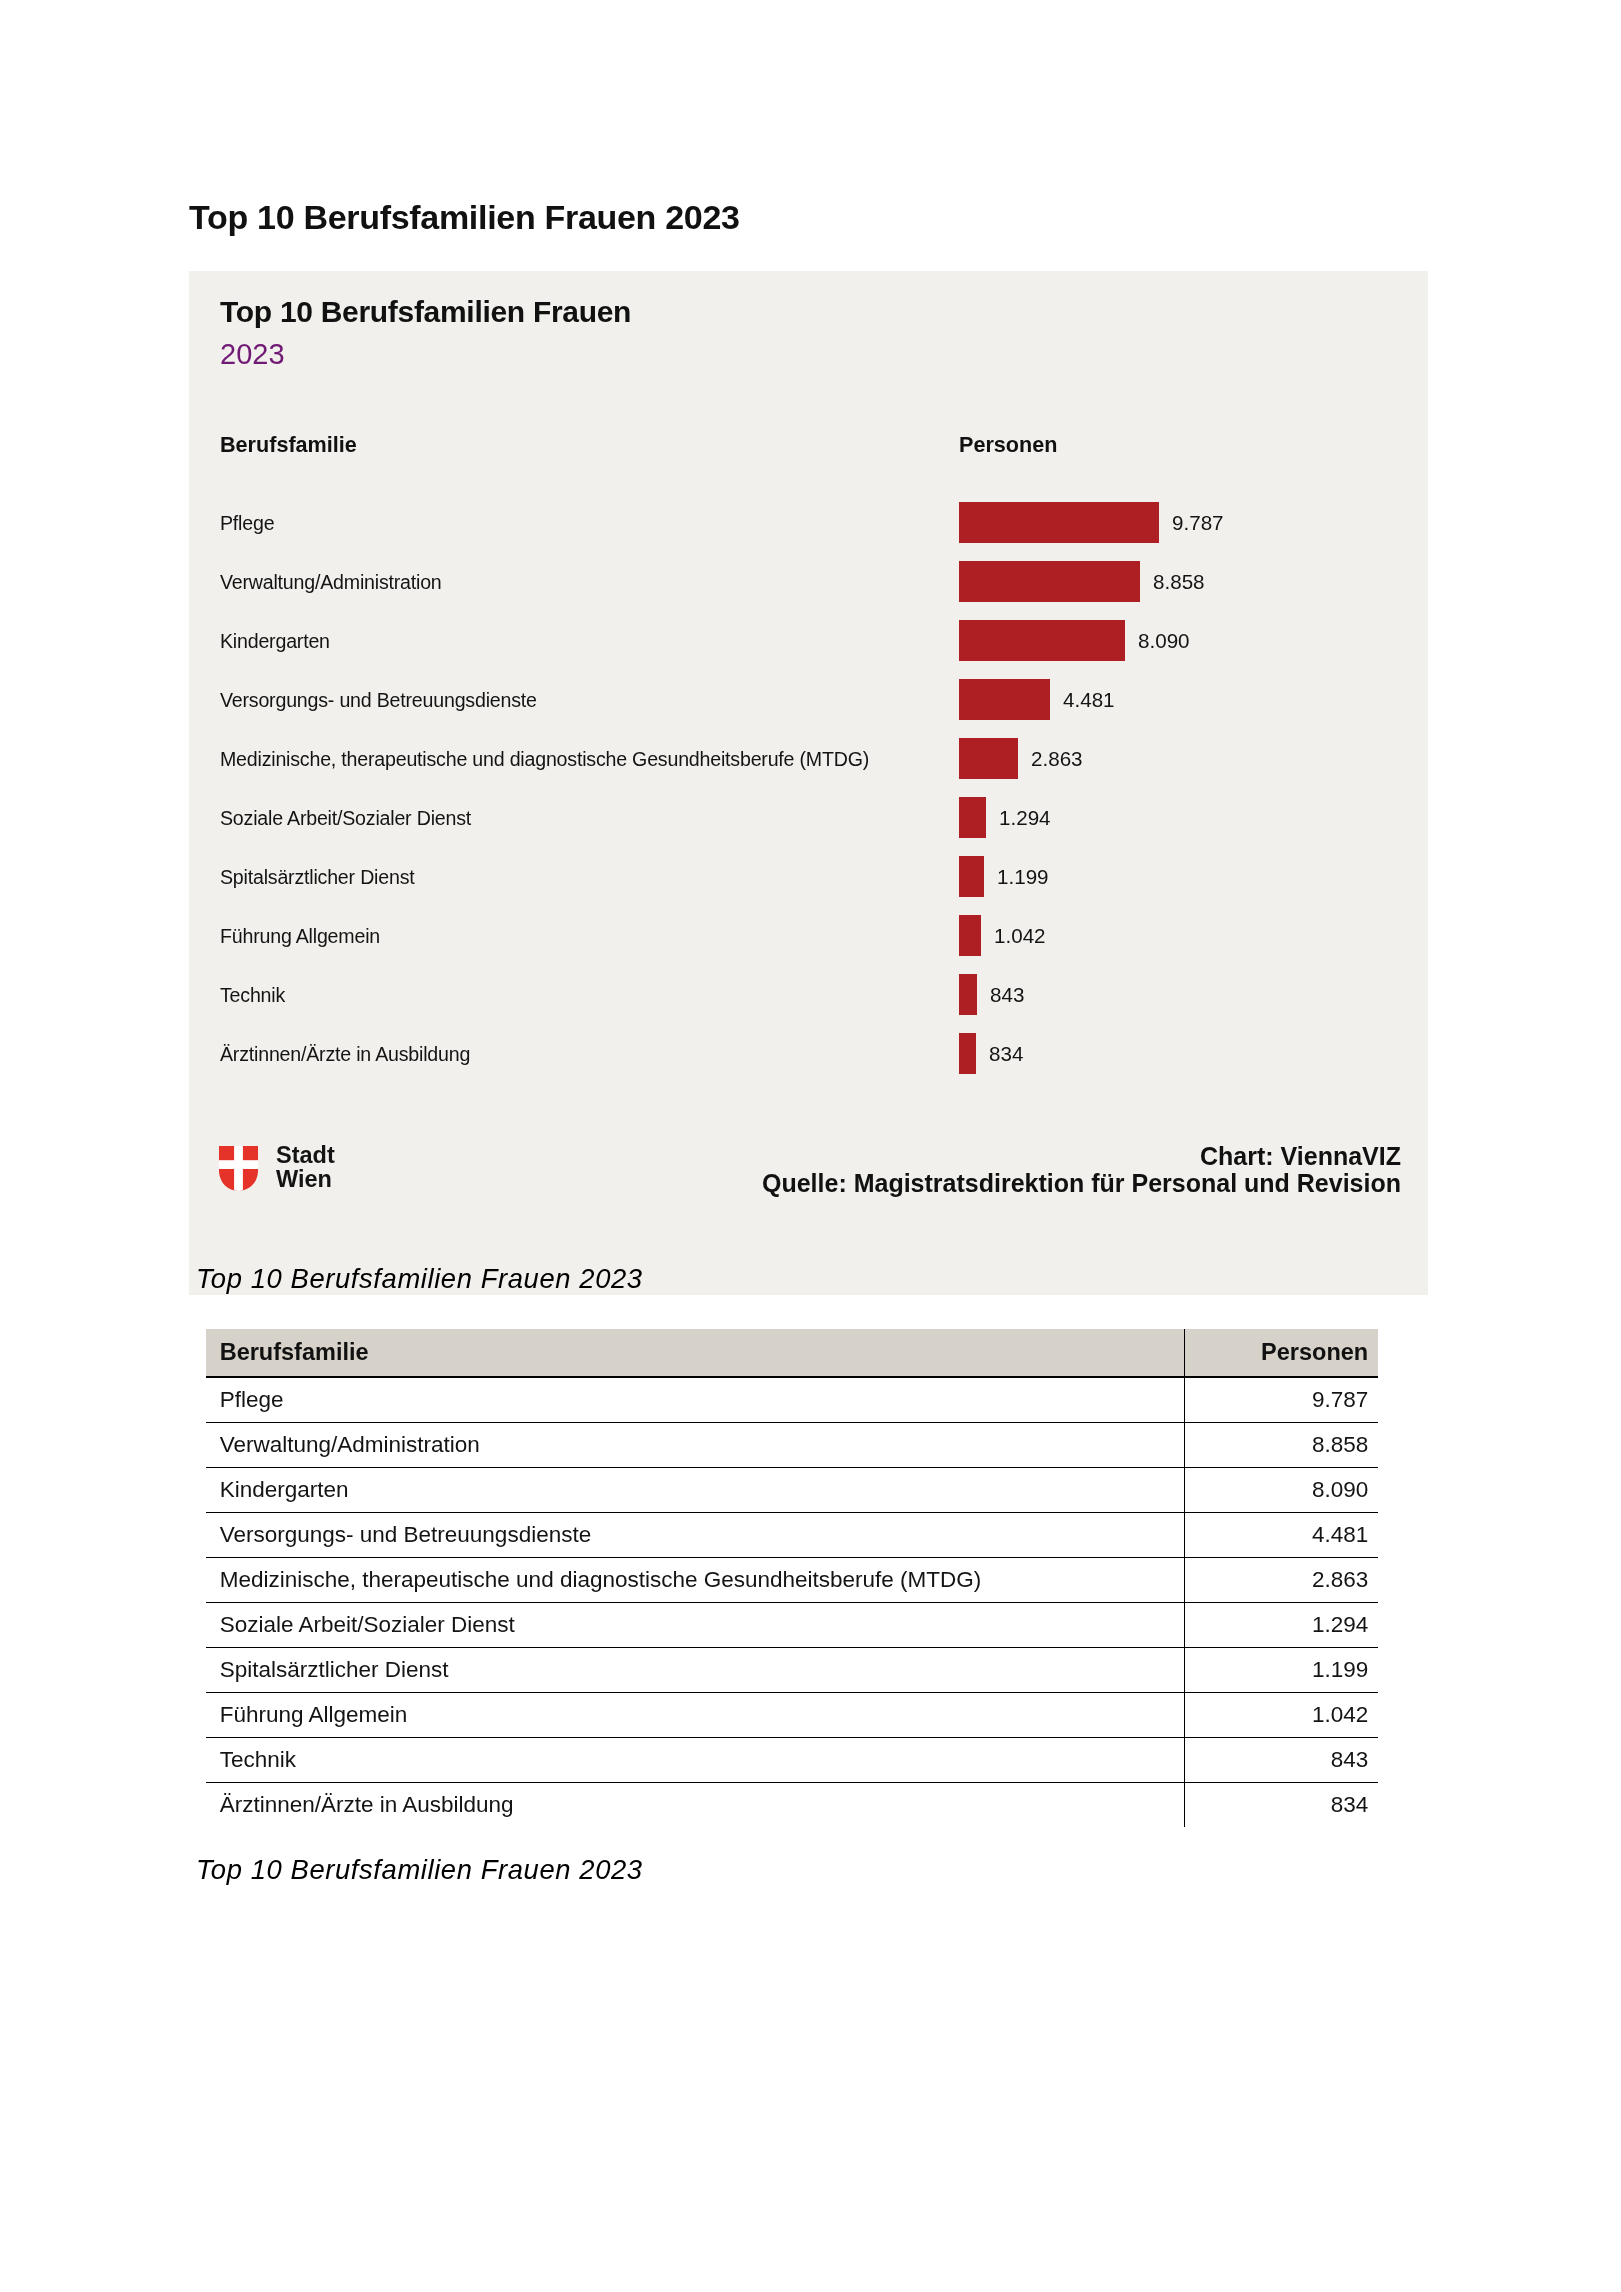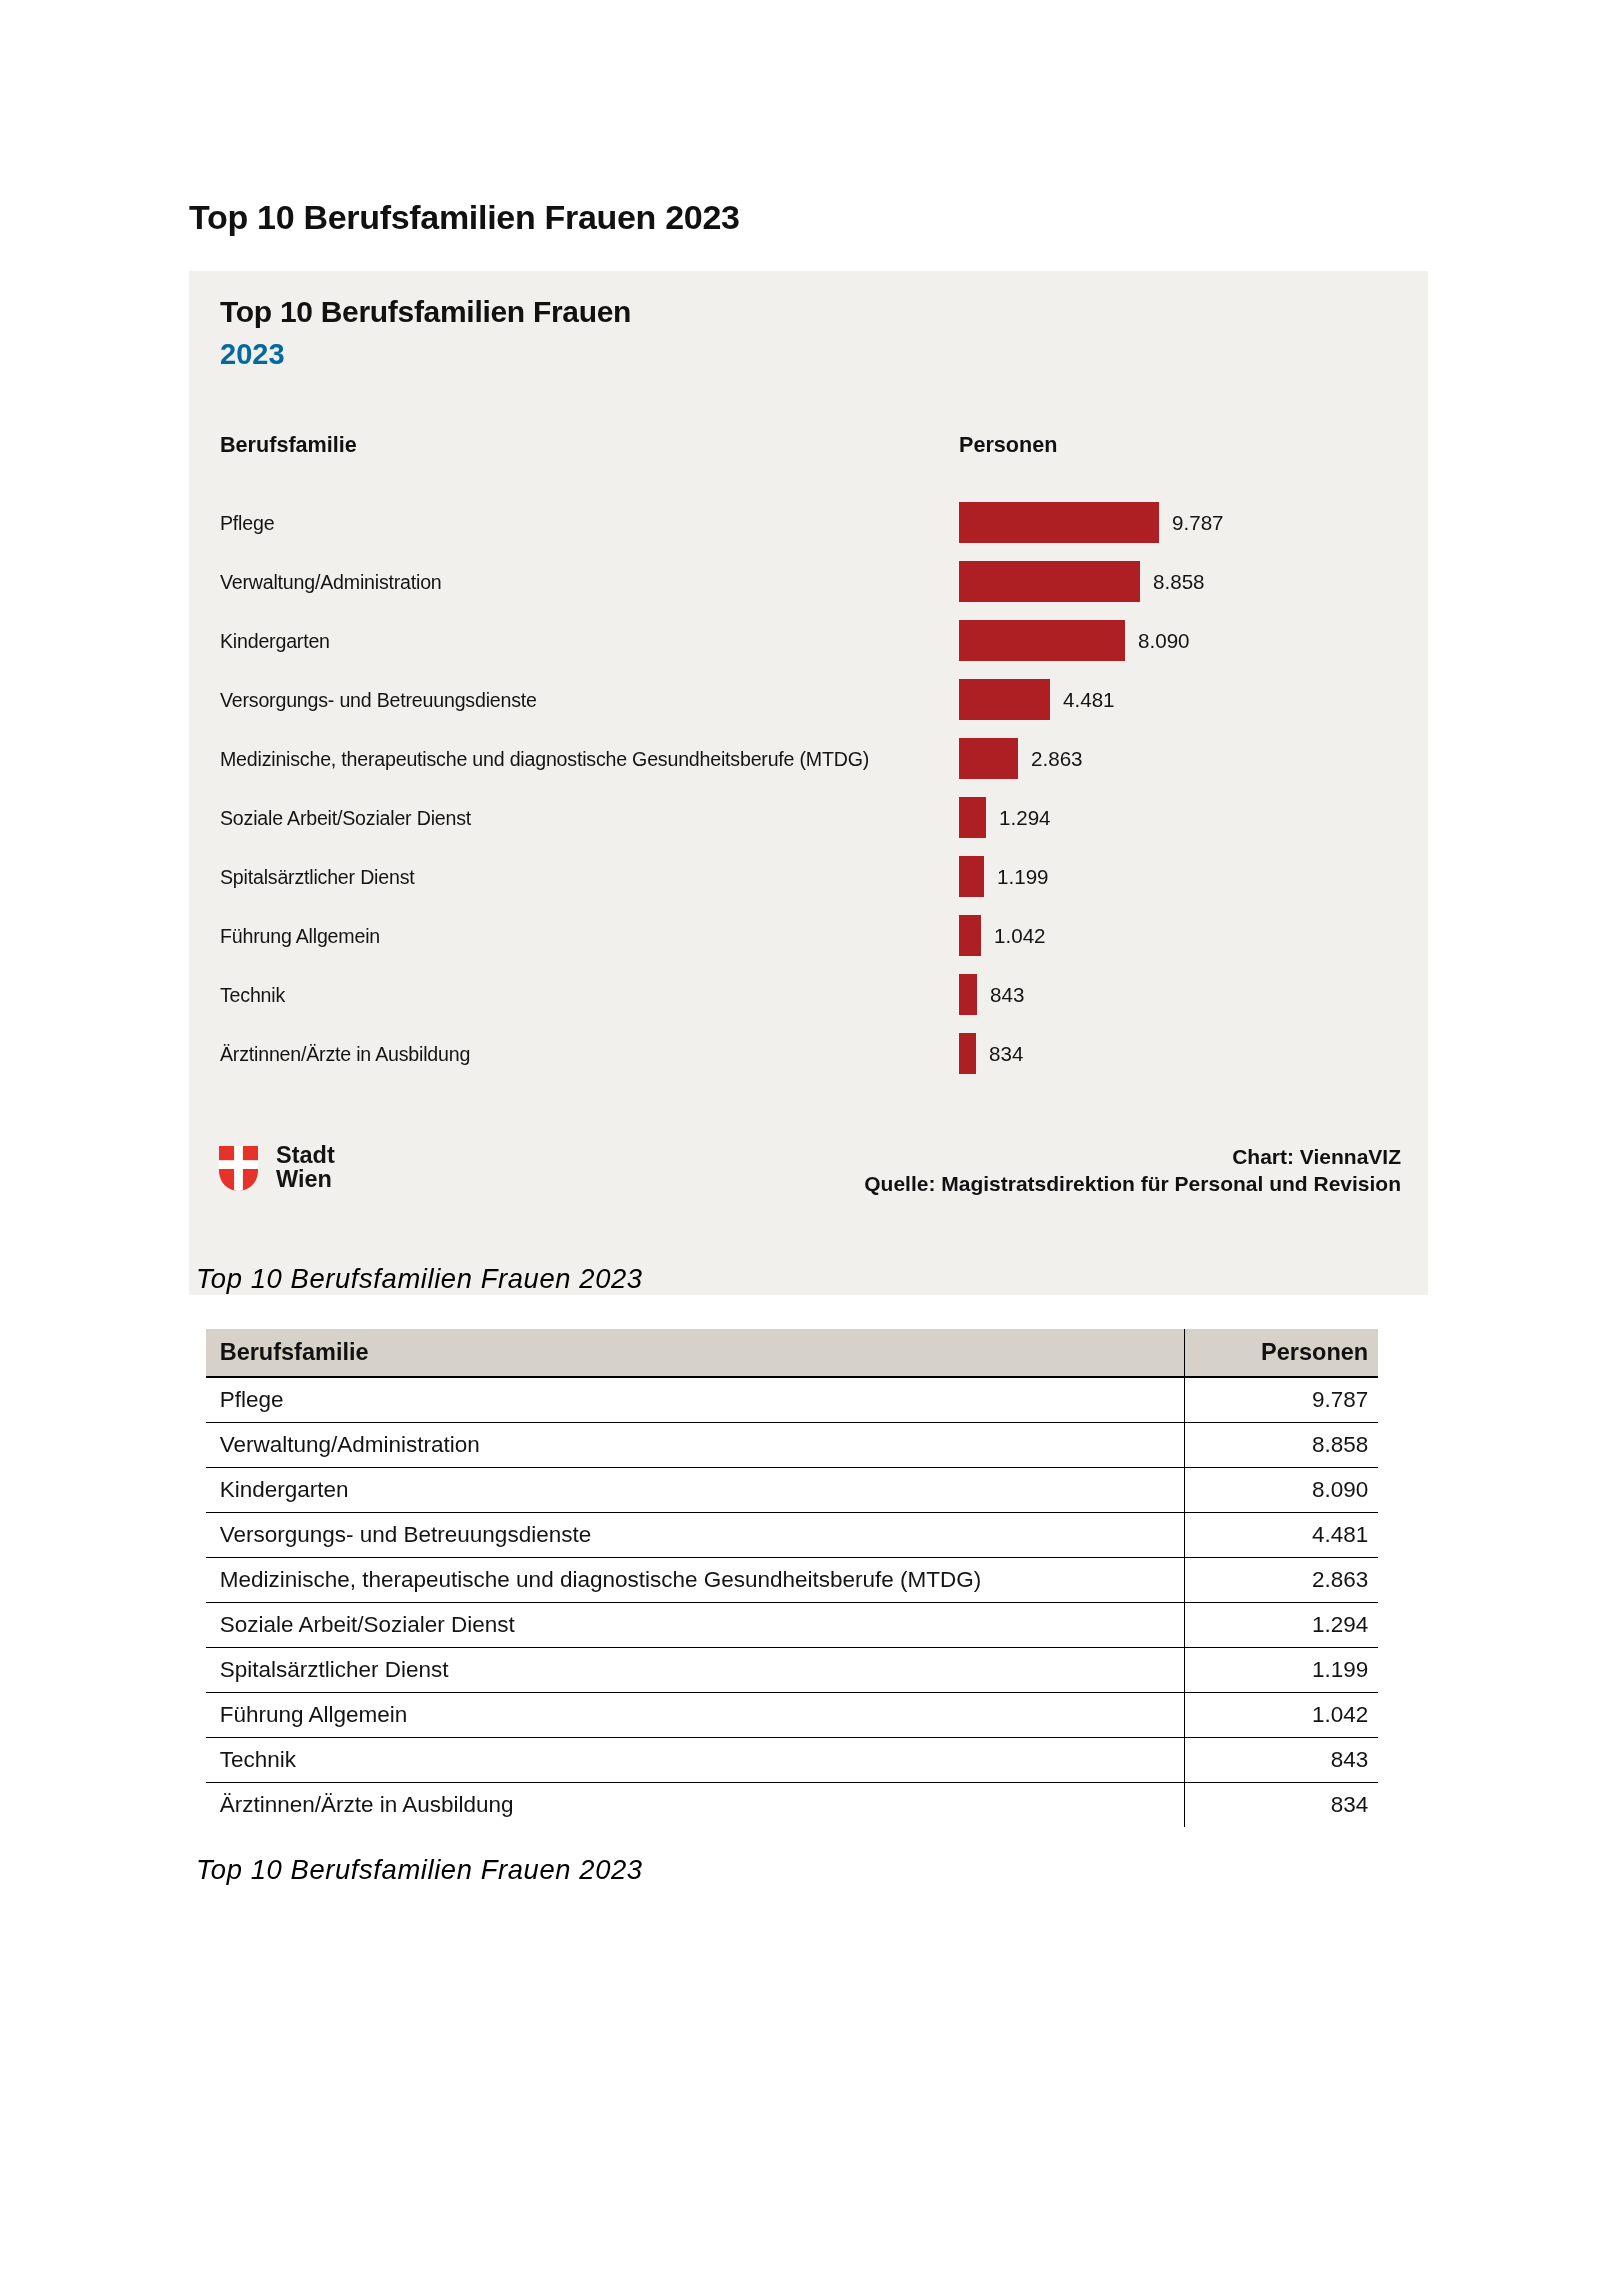--- a/index.html
+++ b/index.html
@@ -17,21 +17,21 @@
   [data-name="chart-card"]{
     position:absolute; left:189px; top:271px; width:1239px; height:1024px;
     background:var(--card-bg,#F1F0EC);
   }
   [data-name="chart-title"]{
     position:absolute; left:31px; top:23.5px;
     font-size:30px; font-weight:700; letter-spacing:-0.3px; color:#111;
   }
   [data-name="chart-subtitle"]{
     position:absolute; left:31px; top:67px;
-    font-size:29px; font-weight:700; color:#0369a1;
+    font-size:29px; font-weight:400; color:#701a75;
   }
   .col-headers{ position:absolute; left:0; top:161px; width:100%; height:29px; }
   [data-name="chart-col-berufsfamilie"]{
     position:absolute; left:31px; font-size:21.6px; font-weight:700; color:#111;
   }
   [data-name="chart-col-personen"]{
     position:absolute; left:770px; font-size:21.6px; font-weight:700; color:#111;
   }
   [data-name="chart-rows"]{ position:absolute; left:0; top:222px; width:100%; }
   .crow{ position:relative; height:59px; }
@@ -51,21 +51,21 @@
   [data-name="stadt-wien-logo"]{
     position:absolute; left:218px; top:1143px; width:255px; height:57px;
   }
   .logo-shield{ position:absolute; left:0; top:2px; }
   .logo-text{
     position:absolute; left:58px; top:1px;
     font-size:23.5px; line-height:23.5px; font-weight:700; color:#141414;
   }
   [data-name="chart-credits"]{
     position:absolute; right:220px; top:1143px; text-align:right;
-    font-size:21px; line-height:27.4px; font-weight:700; color:#111;
+    font-size:25px; line-height:27.4px; font-weight:700; color:#111;
   }
   
   .caption{
     position:absolute; left:196px;
     font-size:27.4px; font-style:italic; font-weight:400;
     letter-spacing:0.6px; color:#000;
   }
   [data-name="caption-top"]{ top:1263px; }
   [data-name="caption-bottom"]{ top:1854px; }
   

